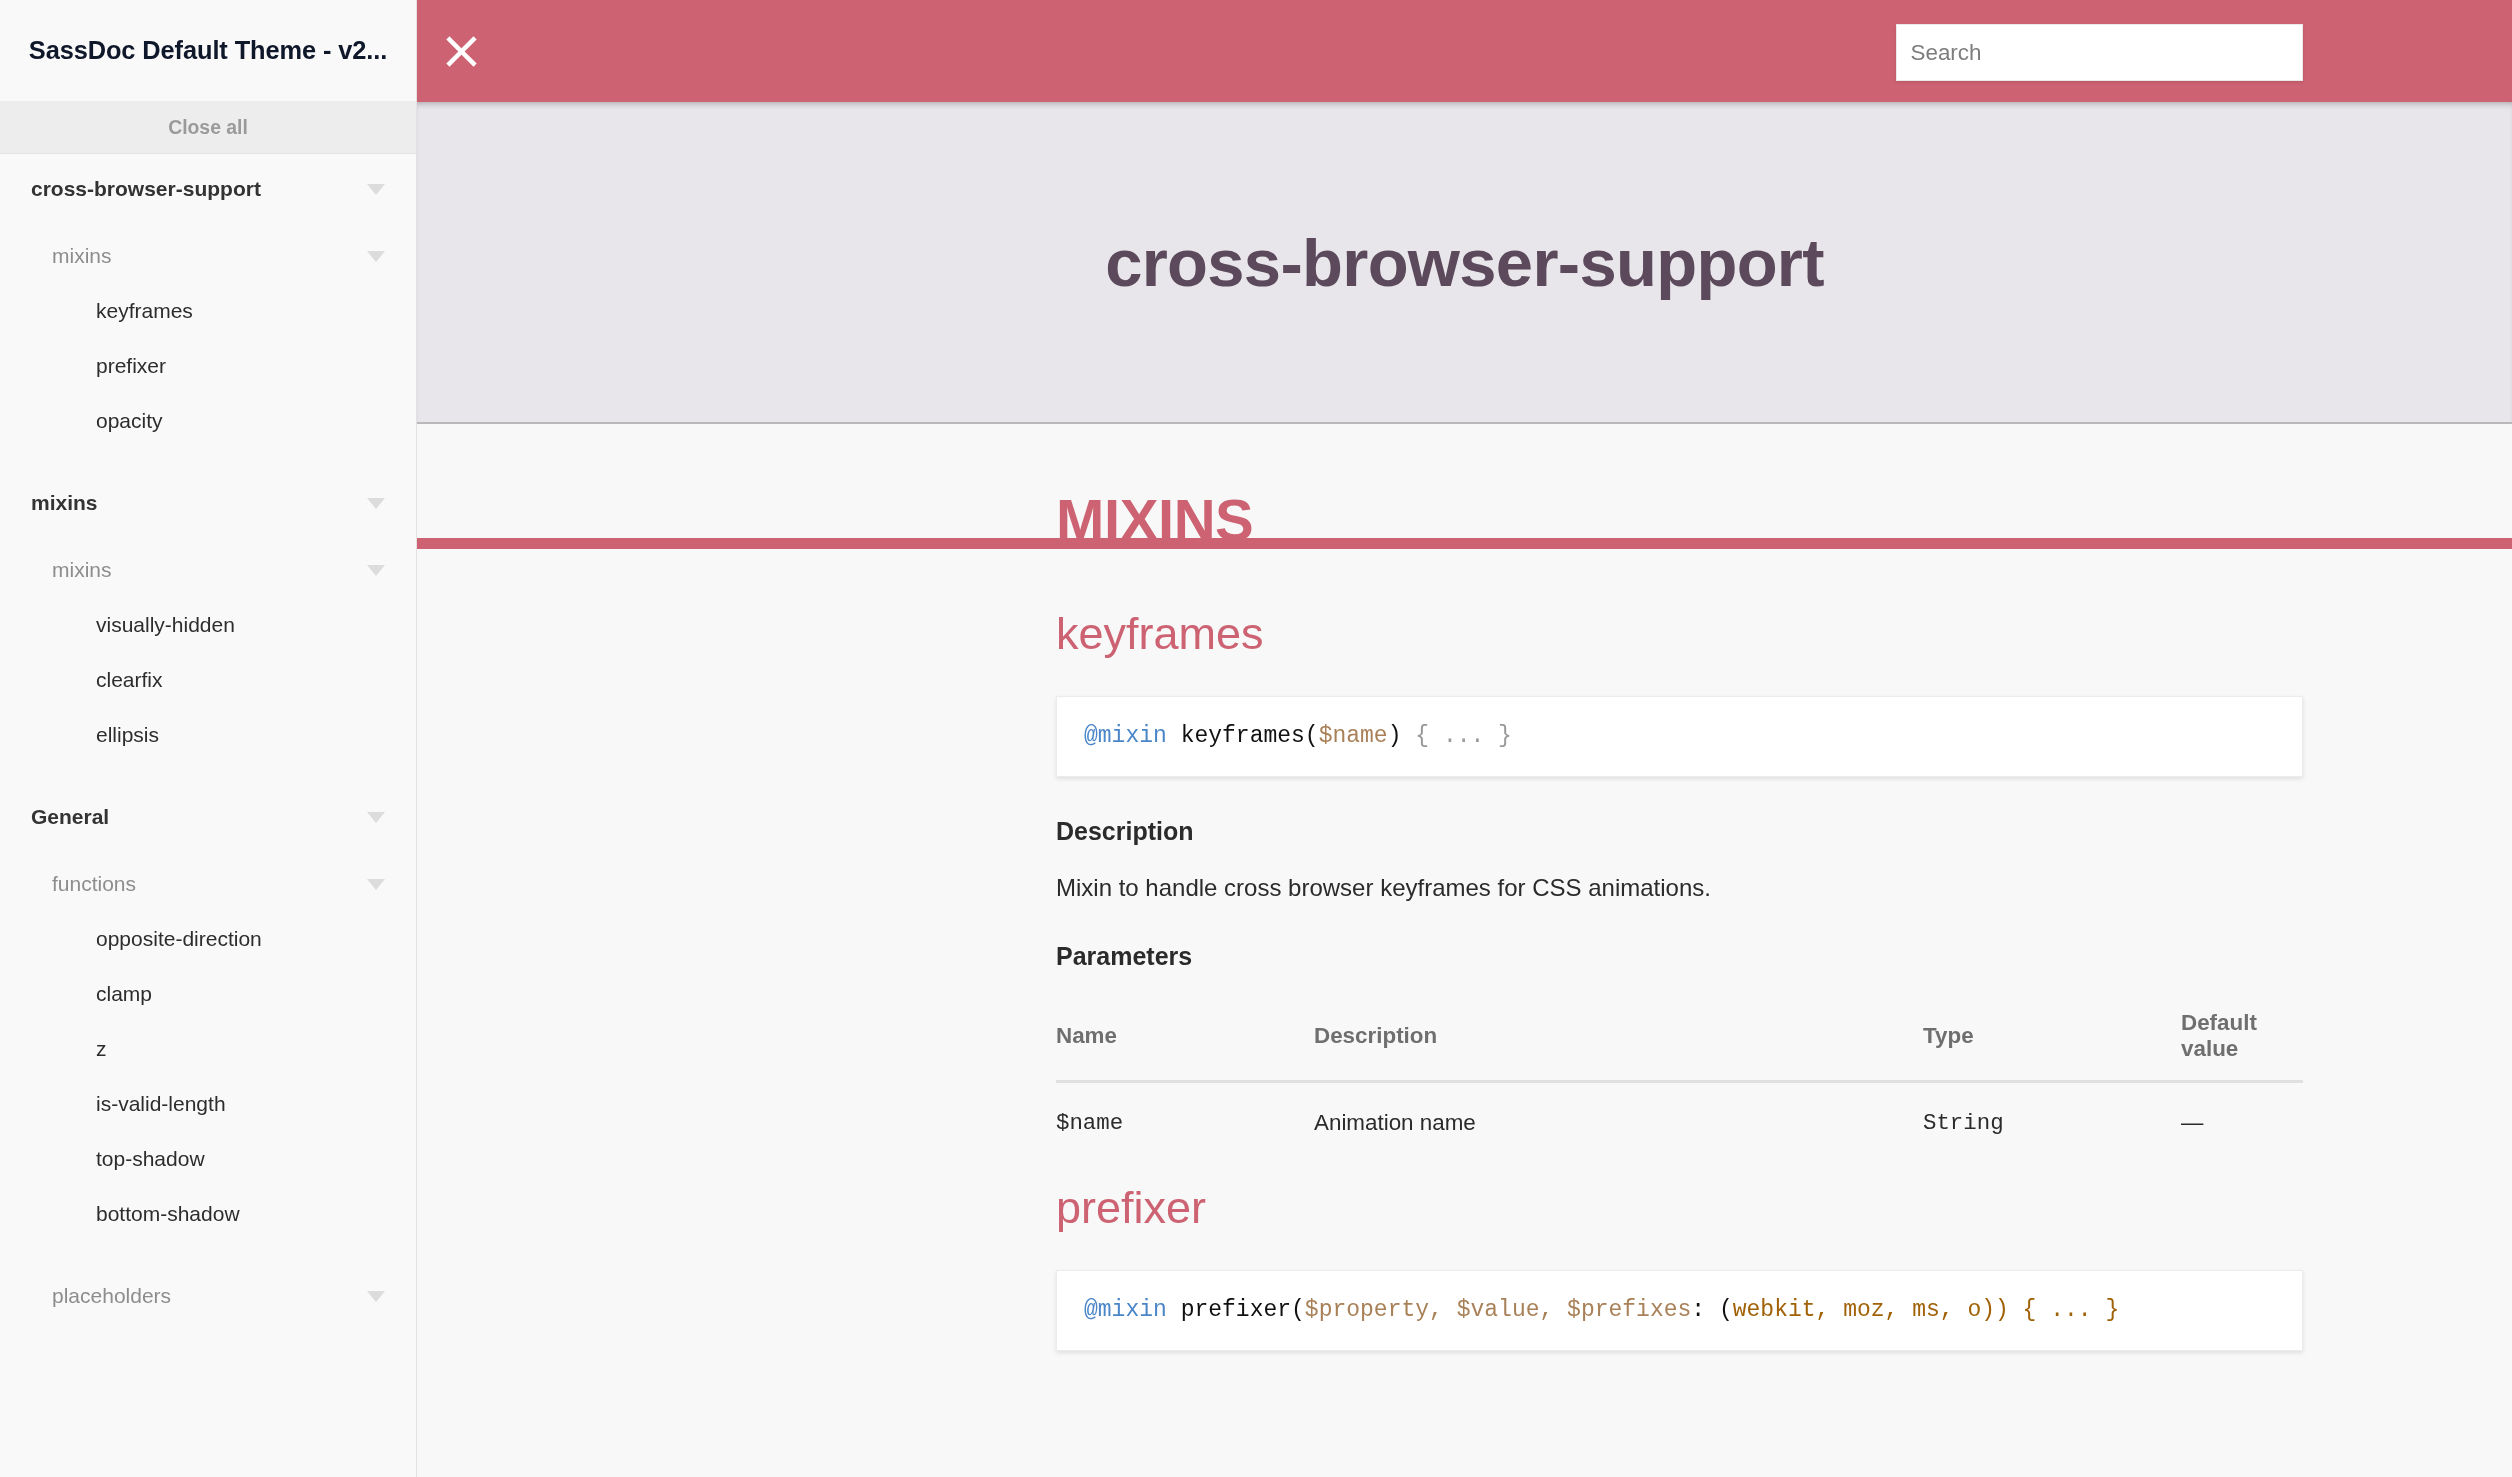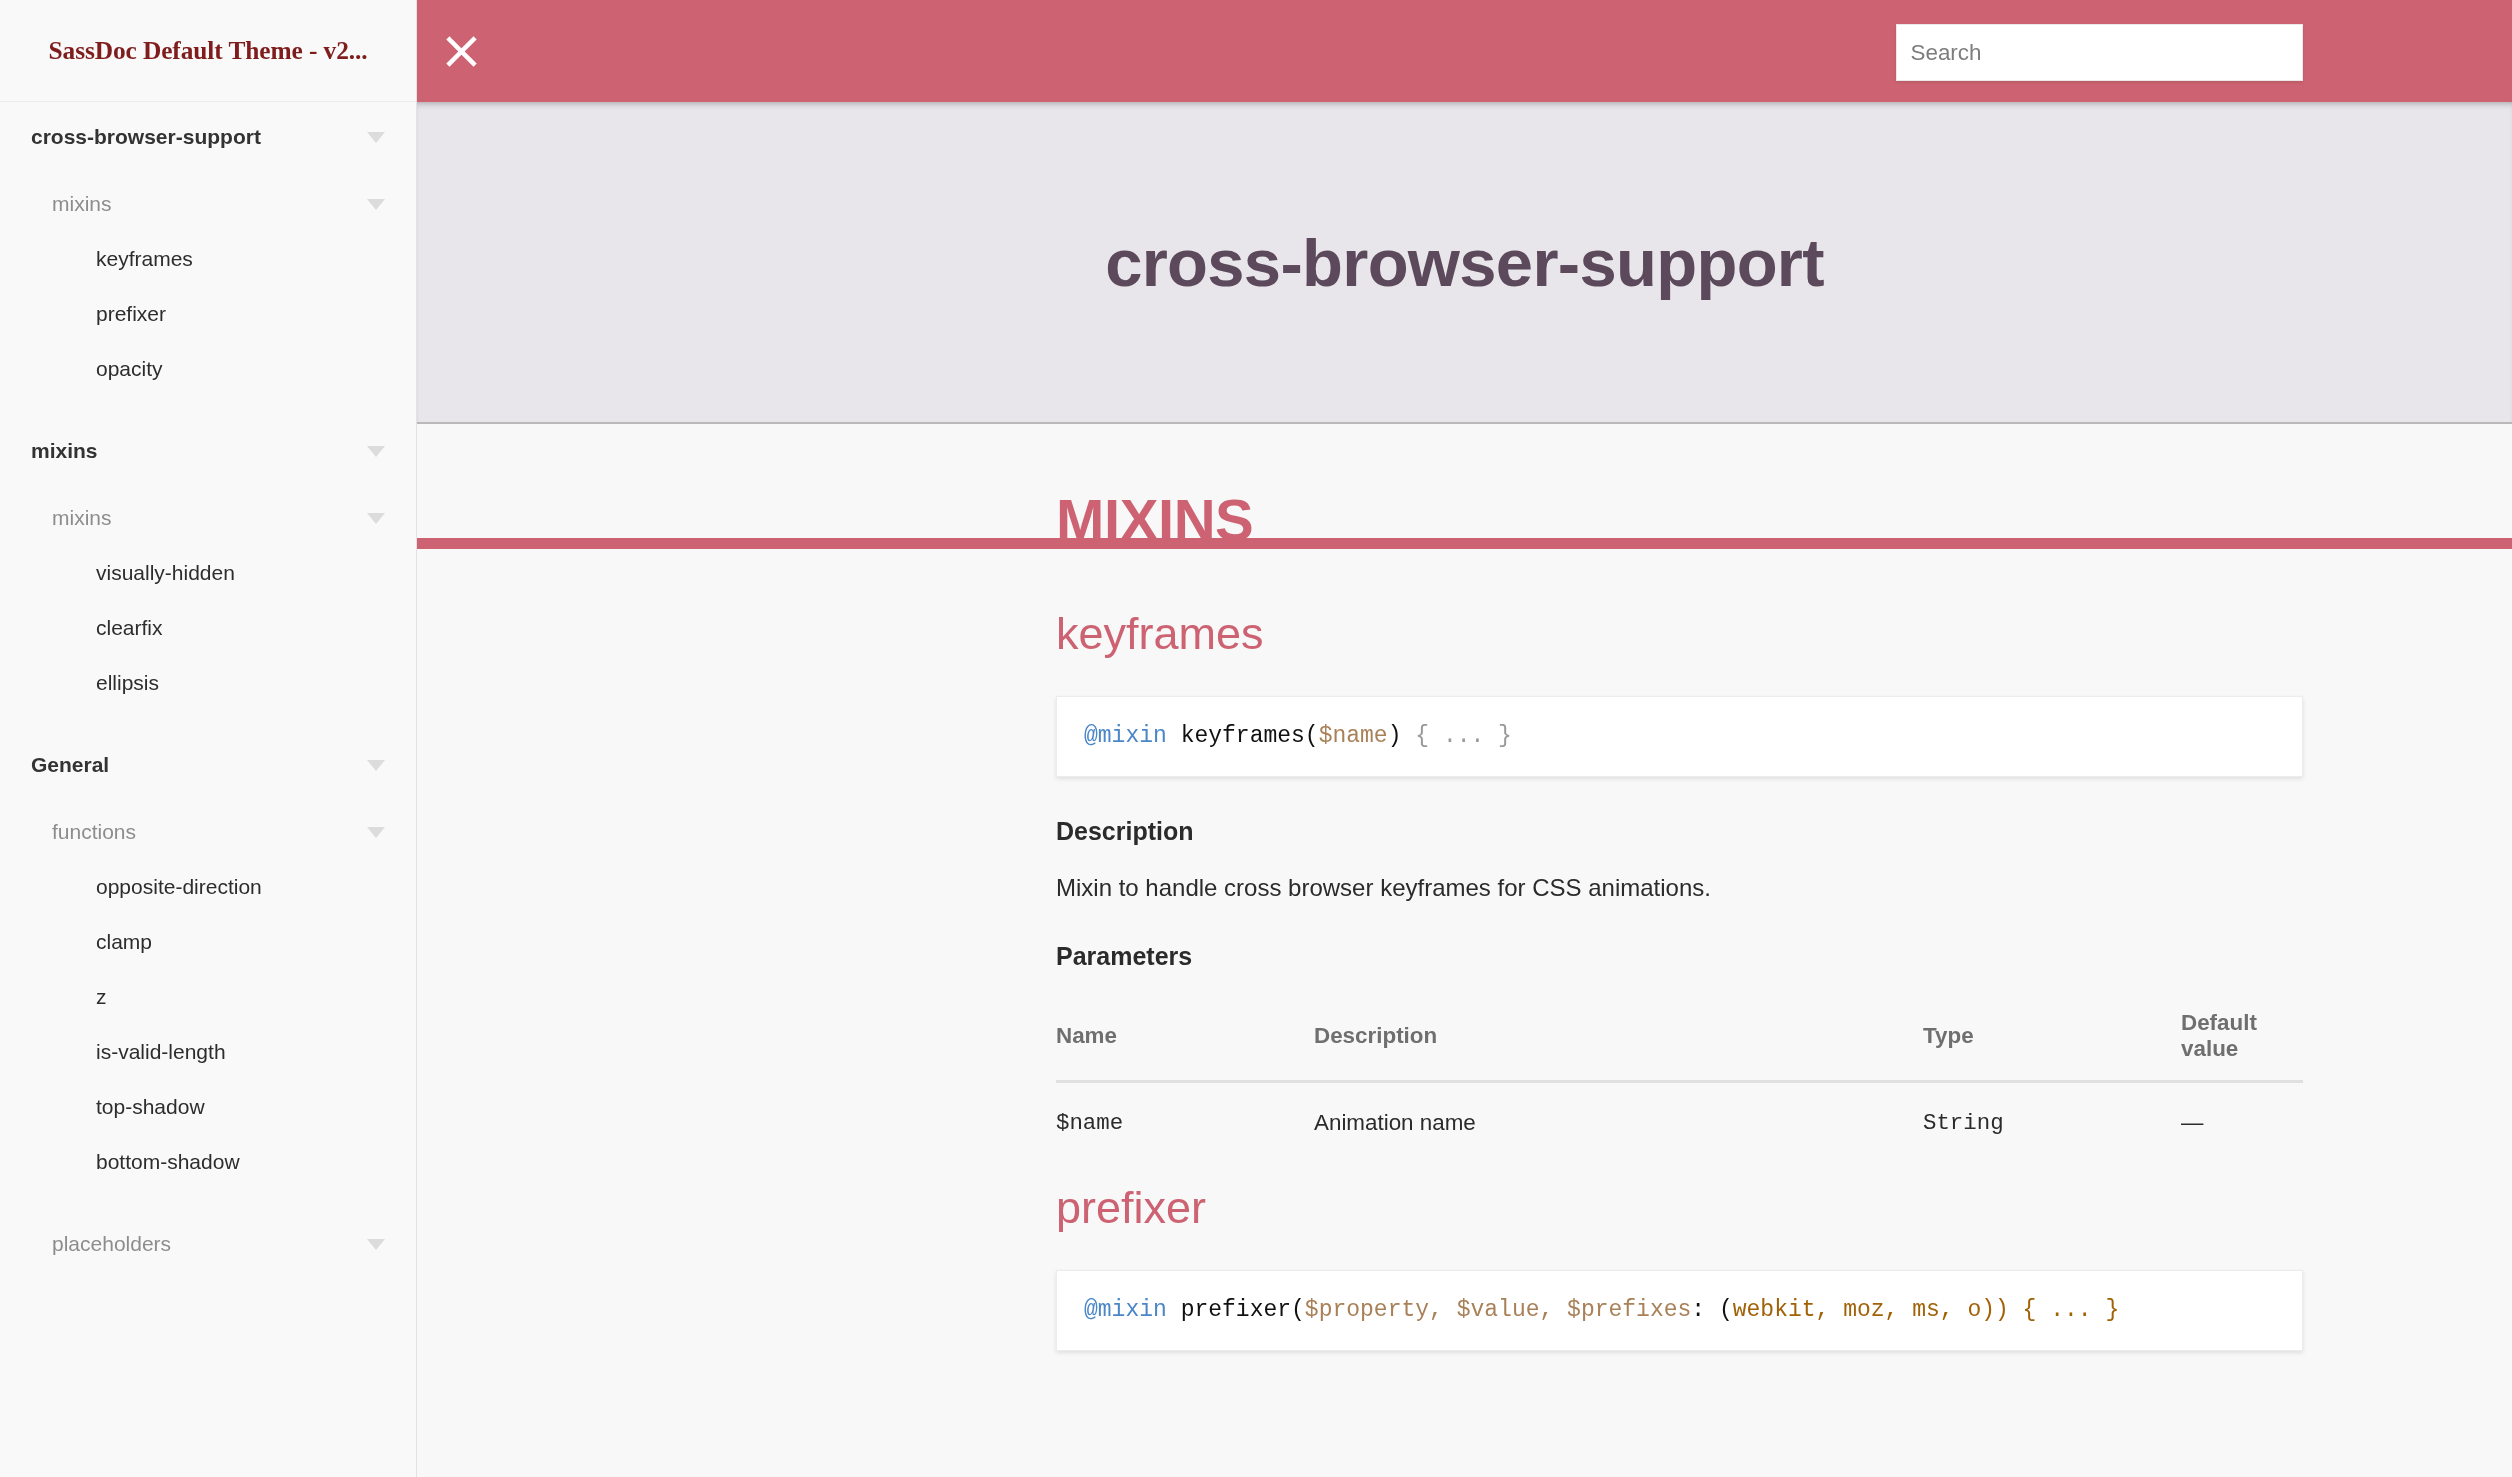--- a/index.html
+++ b/index.html
@@ -21,26 +21,25 @@
     position: relative;
     overflow: hidden;
   }
   .sidebar-head {
     height: 102px;
     display: flex; align-items: center; justify-content: center;
     background: #f9f9f9;
     border-bottom: 1.5px solid #ececec;
   }
   .sidebar-title {
-    color: #7f1d1d;
+    color: #0f172a;
     font-size: 25.4px;
     font-weight: bold;
     letter-spacing: -0.1px;
     white-space: nowrap;
-    font-family: Liberation Serif, serif;
   }
   .close-all-bar {
     height: 52px;
     background: #ededed;
     border-bottom: 1.5px solid #e3e3e3;
     display: flex; align-items: center; justify-content: center;
   }
   .close-all-bar span {
     color: #9a9a9a;
     font-size: 19.4px;
@@ -224,20 +223,23 @@
 <body>
 
 <div class="app">
 
   <aside class="sidebar">
 
     <div class="sidebar-head">
       <div class="sidebar-title">SassDoc Default Theme - v2...</div>
     </div>
 
+    <div class="close-all-bar">
+      <span>Close all</span>
+    </div>
 
     <nav class="nav">
 
       <div class="nav-row">
         <div class="lvl-group">cross-browser-support</div>
         <div class="chev"></div>
       </div>
       <div class="sp-16"></div>
       <div class="nav-row">
         <div class="lvl-type">mixins</div>

